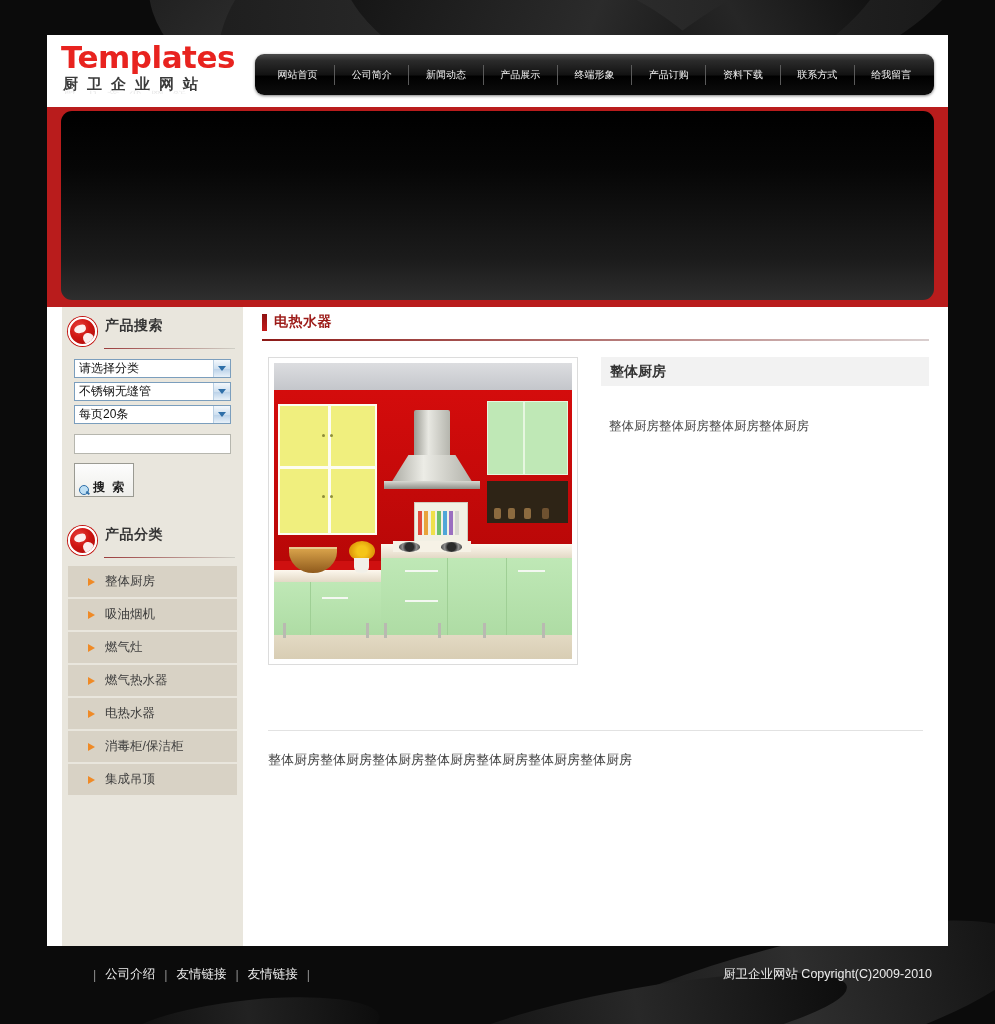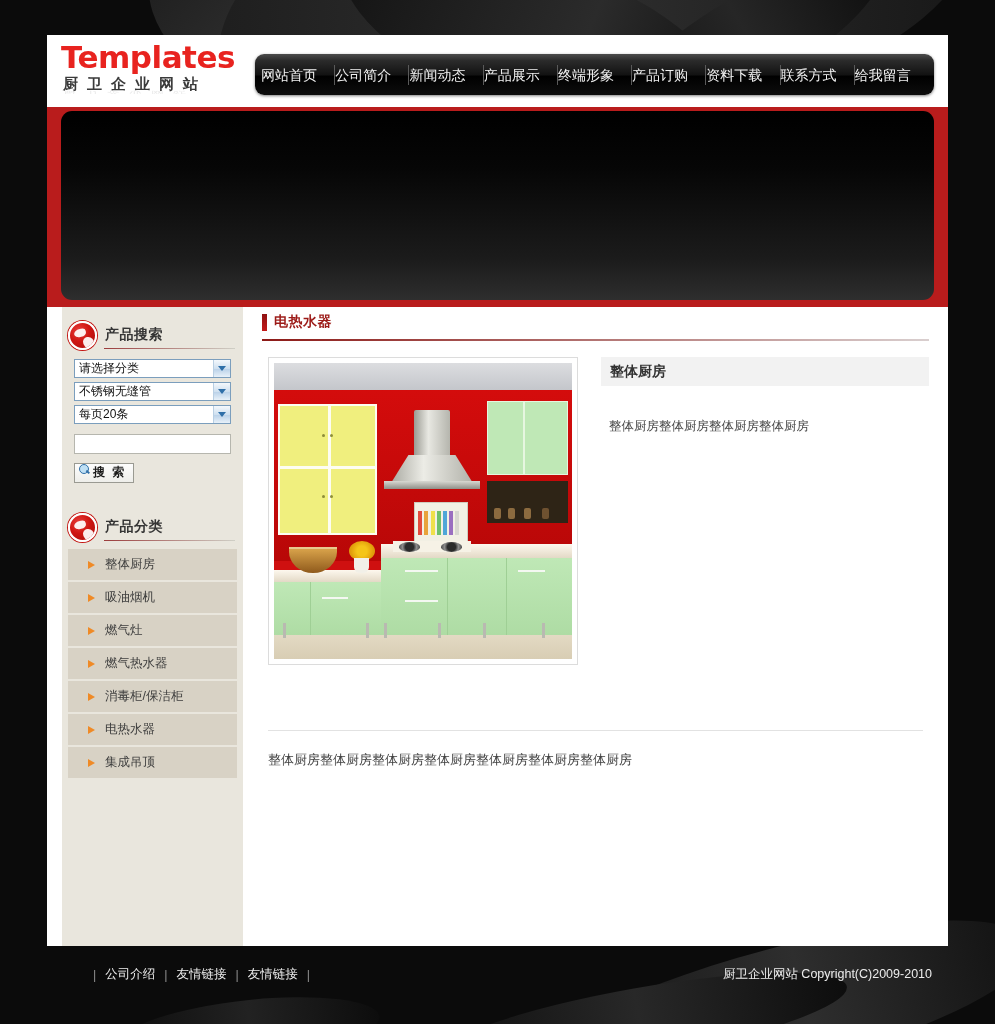--- a/index.html
+++ b/index.html
@@ -127,23 +127,23 @@
     width: 679px; height: 41px;
     border-radius: 9px;
     background: linear-gradient(to bottom,#4c4c4c 0%,#2b2b2b 16%,#111111 52%,#000000 53%,#0d0d0d 100%);
     box-shadow: 0 1px 3px rgba(0,0,0,.5);
     display: flex;
     align-items: center;
     padding: 0 6px;
   }
   .nav-item {
     flex: 1 1 auto;
-    text-align: left;
+    text-align: center;
     color: #f2f2f2;
-    font-size: 14px;
+    font-size: 10px;
     line-height: 16px;
     padding: 2px 0;
     border-right: 1px solid #5a5a5a;
     cursor: pointer;
     white-space: nowrap;
   }
   .nav-item:last-child { border-right: none; }
 
   
   #banner {
@@ -167,21 +167,20 @@
     position: absolute;
     left: 15px; top: 0;
     width: 181px; height: 639px;
     background: #e9e6dd;
   }
   .panel-head {
     position: relative;
     height: 36px;
     margin: 10px 8px 0 6px;
     display: flex;
-    align-items: center;
   }
   .globe {
     width: 29px; height: 29px;
     border-radius: 50%;
     background: radial-gradient(circle at 36% 32%, #e8403c 0%, #cf1512 45%, #a60d0b 100%);
     border: 2px solid #ffffff;
     box-shadow: 0 0 0 1px #c41512;
     position: relative;
     flex: 0 0 auto;
     overflow: hidden;
@@ -253,23 +252,23 @@
     width: 157px; height: 20px;
     background: #ffffff;
     border: 1px solid #b6b6ae;
     margin-top: 6px;
     font-size: 12px;
     padding-left: 4px;
   }
   #search-btn {
     margin-top: 9px;
     display: inline-flex;
-    align-items: flex-start;
+    align-items: flex-end;
     gap: 3px;
-    height: 20px;
+    height: 34px;
     padding: 0 7px 0 4px;
     background: linear-gradient(to bottom,#fdfdfd,#eeeeea);
     border: 1px solid #9a9a92;
     font-size: 12px;
     font-weight: bold;
     color: #1a1a1a;
     cursor: pointer;
     letter-spacing: 2px;
   }
   .mag {
@@ -553,25 +552,25 @@
         <div class="cat-item">
           <span class="tri"></span>
           <span>燃气灶</span>
         </div>
         <div class="cat-item">
           <span class="tri"></span>
           <span>燃气热水器</span>
         </div>
         <div class="cat-item">
           <span class="tri"></span>
-          <span>消毒柜/保洁柜</span>
+          <span>电热水器</span>
         </div>
         <div class="cat-item">
           <span class="tri"></span>
-          <span>电热水器</span>
+          <span>消毒柜/保洁柜</span>
         </div>
         <div class="cat-item">
           <span class="tri"></span>
           <span>集成吊顶</span>
         </div>
       </div>
     </div>
 
     <div id="main">
 

